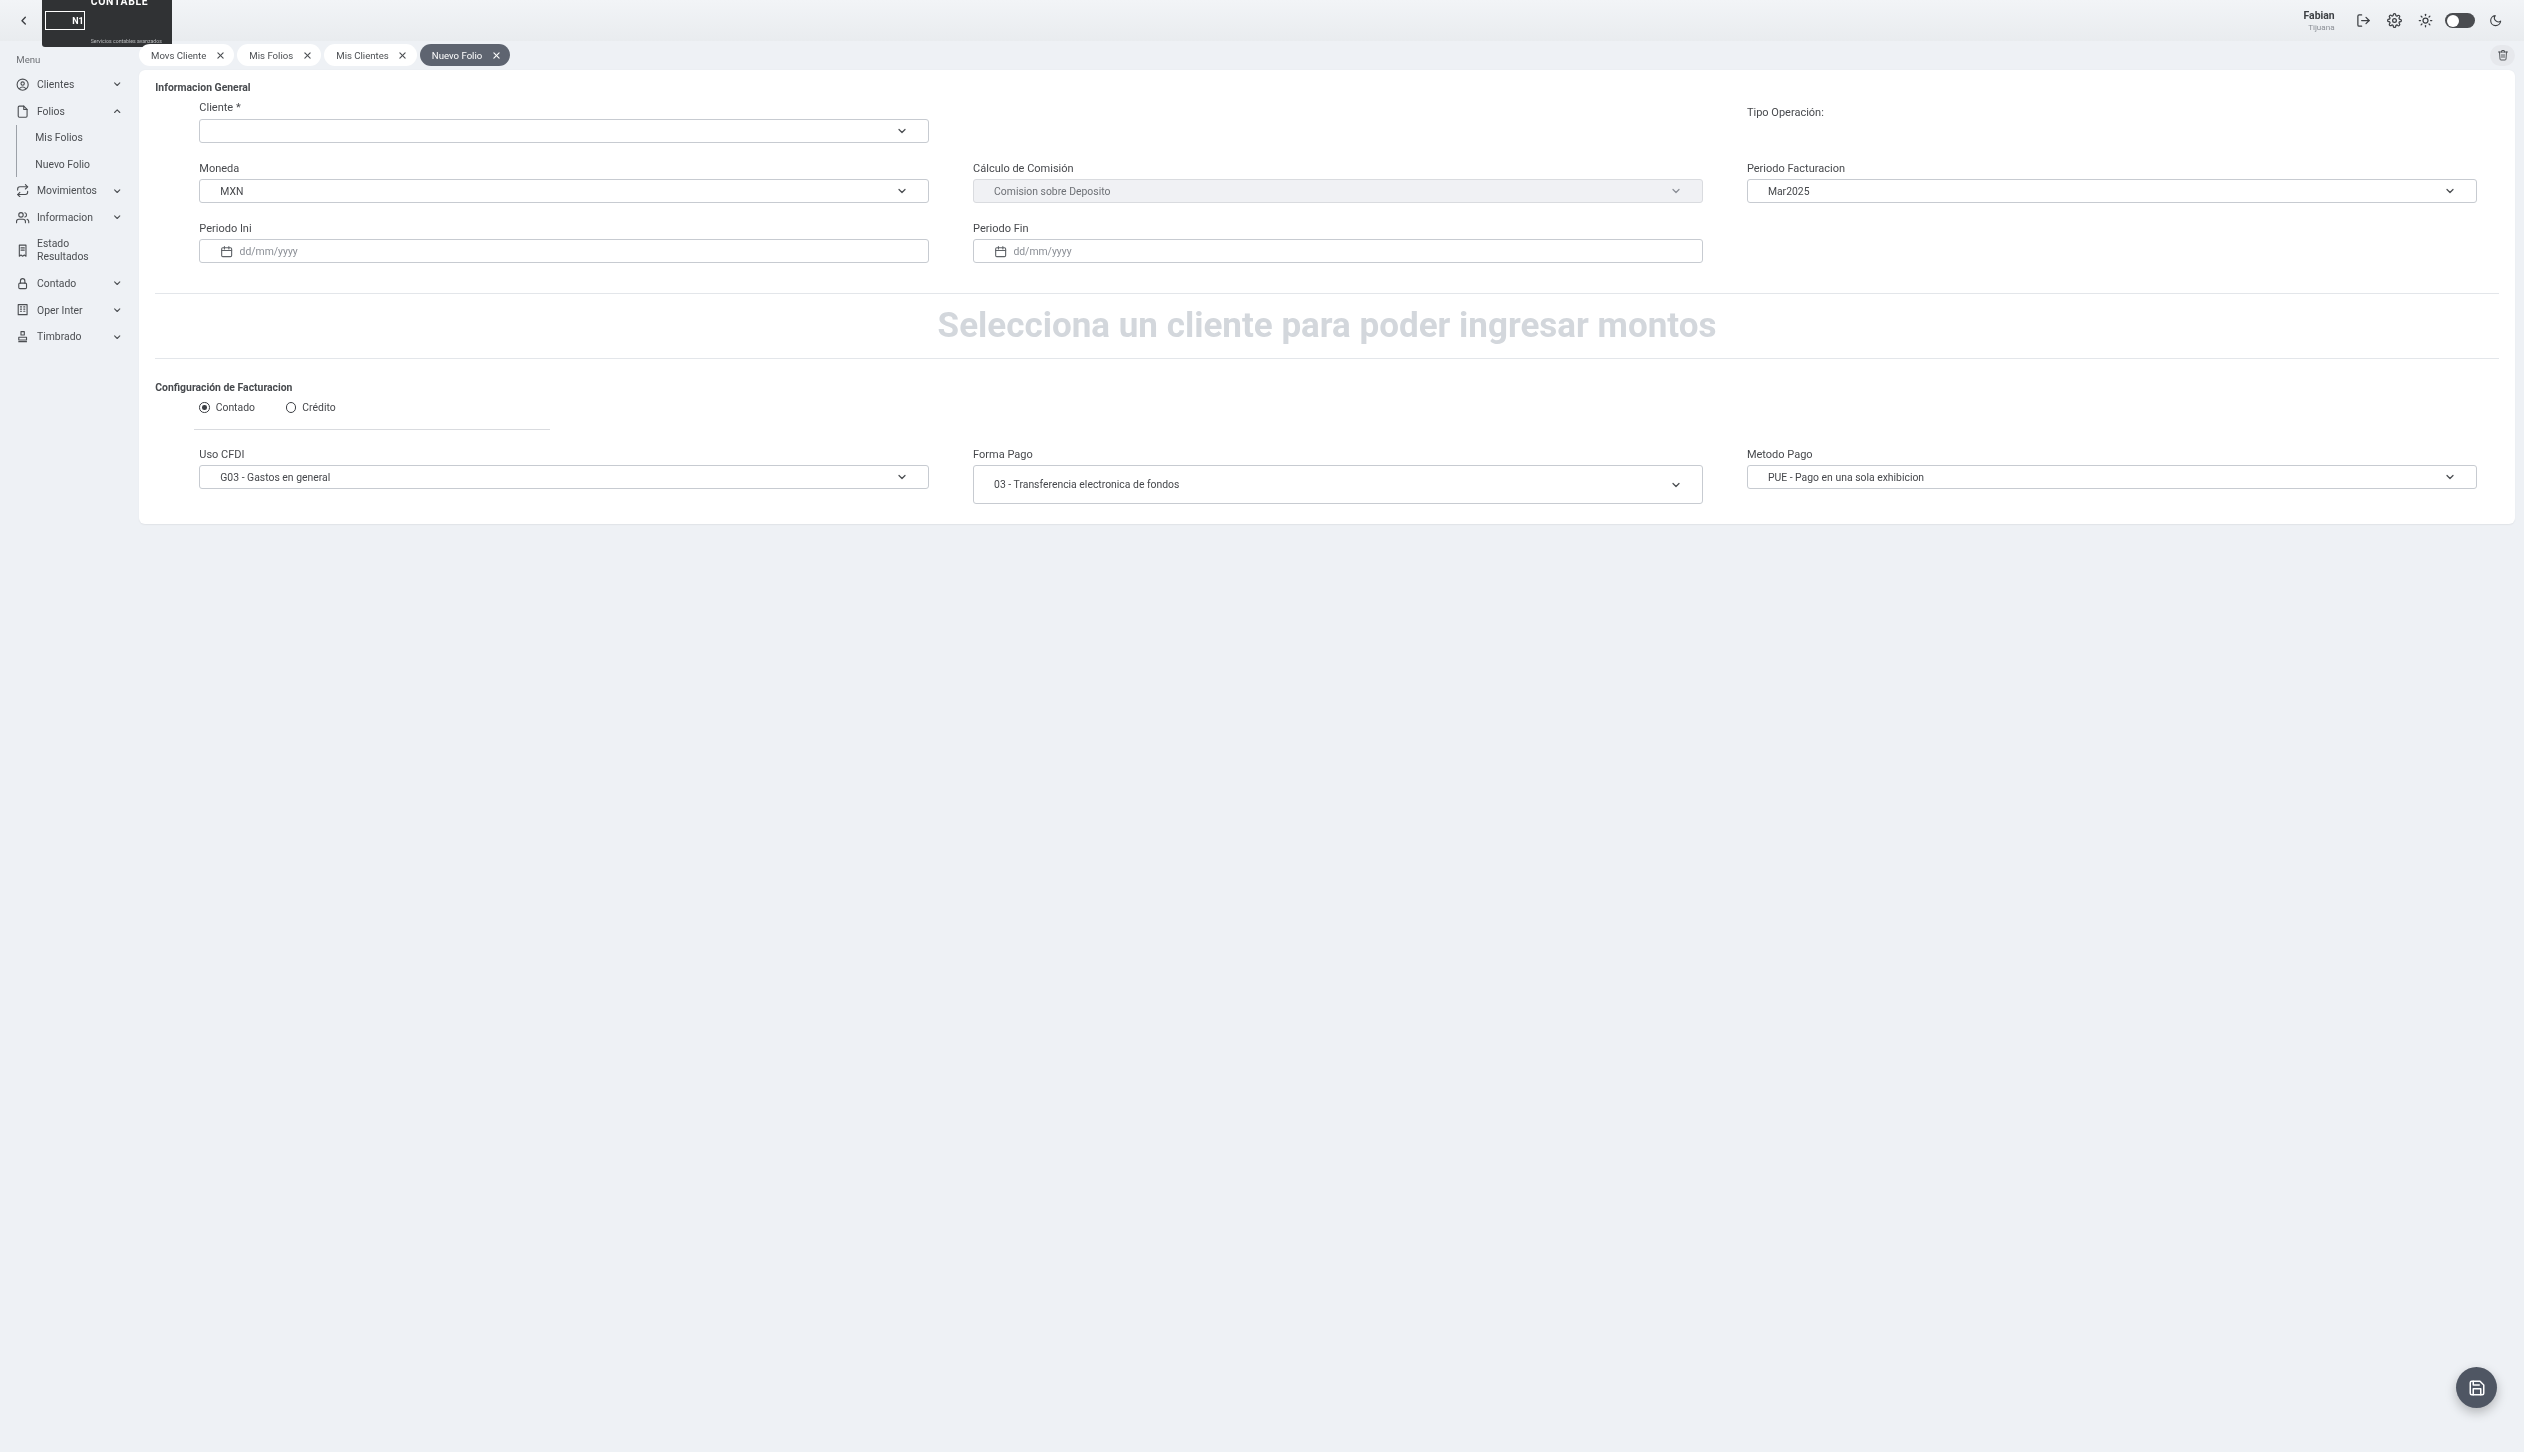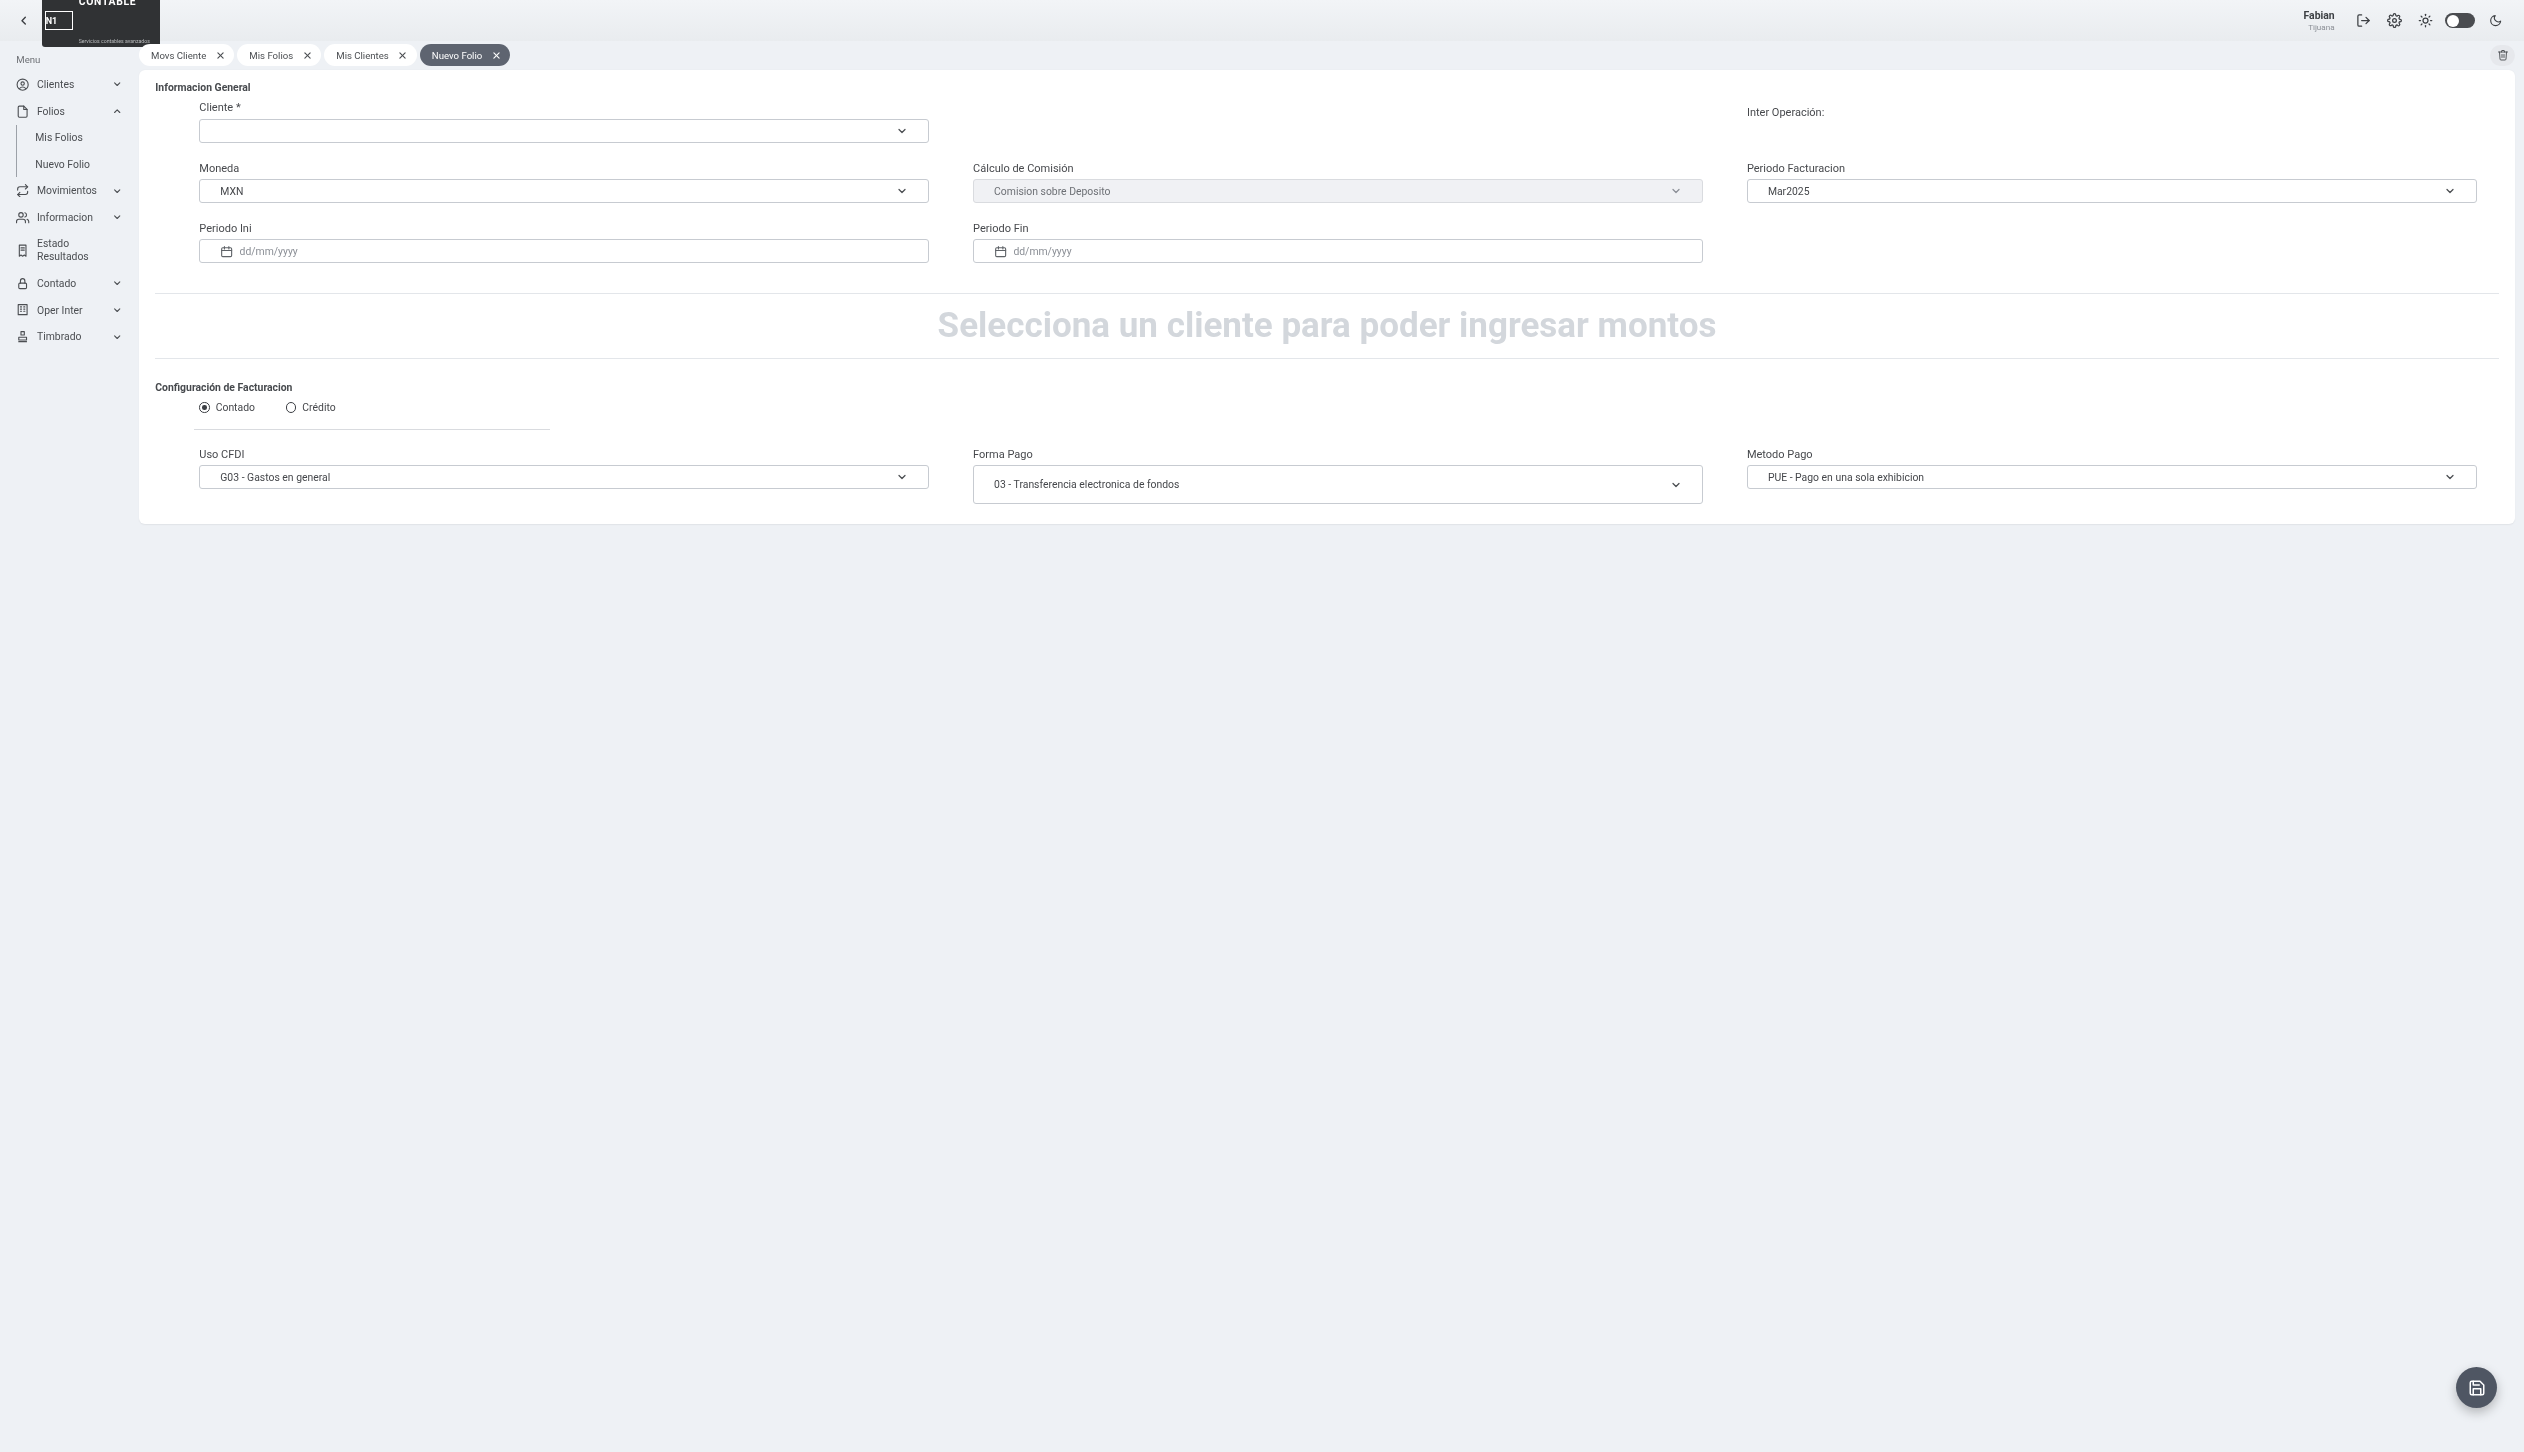--- a/index.html
+++ b/index.html
@@ -37,21 +37,21 @@
     width:21px;height:21px;cursor:pointer;display:flex;align-items:center;justify-content:center;
     margin-right:7.4px;
   }
   .brand{
     display:flex;align-items:center;gap:6px;
     padding:3px 10.4px 3px 3px;border-radius:3px;
     background:var(--header-dark);
     color:#fff;
   }
   .brand-badge{
-    width:28px;height:19px;border:1.5px solid #fff;display:flex;align-items:center;justify-content:flex-start;
+    width:40px;height:19px;border:1.5px solid #fff;display:flex;align-items:center;justify-content:flex-end;
     font-weight:700;font-size:9px;
   }
   .brand-text{display:flex;flex-direction:column;line-height:1;}
   .brand-text .main{font-size:10.4px;font-weight:700;letter-spacing:0.7px;}
   .brand-text .sub{font-size:5.2px;color:#b9bbbd;margin-top:1.5px;}
   .topbar-spacer{flex:1;}
   .user-block{display:flex;flex-direction:column;align-items:flex-end;margin-right:13.3px;}
   .user-name{font-weight:700;color:#3c3f43;font-size:10.4px;}
   .user-loc{font-size:8.1px;color:var(--muted);}
   .top-icon{width:19px;height:19px;display:flex;align-items:center;justify-content:center;margin:0 6px;cursor:pointer;color:#3c3f43;}
@@ -424,21 +424,21 @@
           <div class="control">
             <span class="val"></span>
             <svg class="drop" viewBox="0 0 24 24" fill="none" stroke="#4b4e52" stroke-width="2.5" stroke-linecap="round" stroke-linejoin="round">
                 <polyline points="6 9 12 15 18 9"></polyline>
               </svg>
           </div>
         </div>
         <div class="cell"></div>
         <div class="cell">
           <div class="tipo-op">
-            <span>Inter Operación:</span>
+            <span>Tipo Operación:</span>
             <span></span>
           </div>
         </div>
 
         <div class="cell">
           <div class="label">Moneda</div>
           <div class="control">
             <span class="val">MXN</span>
             <svg class="drop" viewBox="0 0 24 24" fill="none" stroke="#4b4e52" stroke-width="2.5" stroke-linecap="round" stroke-linejoin="round">
                 <polyline points="6 9 12 15 18 9"></polyline>

